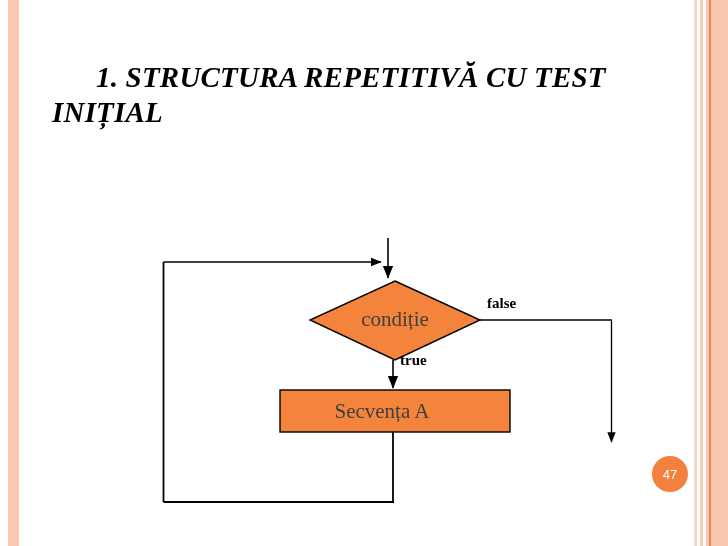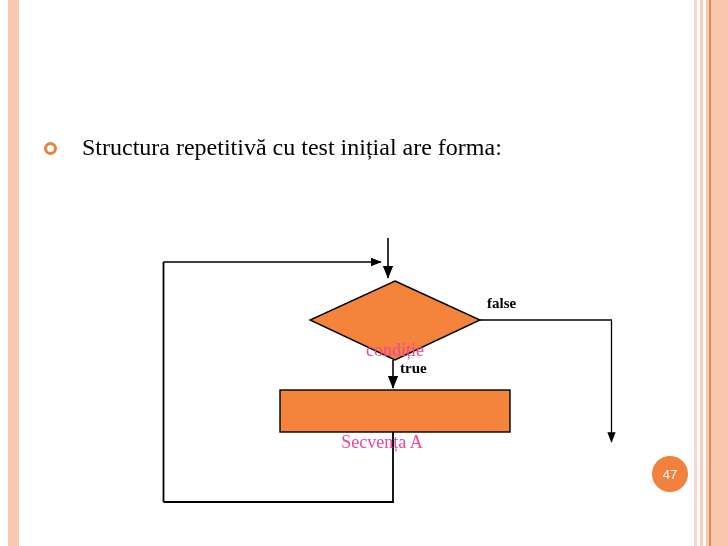--- a/index.html
+++ b/index.html
@@ -66,38 +66,37 @@
     font-size: 24px;
     color: #000000;
     white-space: nowrap;
   }
 
   
   #flow { position: absolute; left: 0; top: 0; width: 728px; height: 546px; }
 
   .shape-label {
     position: absolute;
-    color: #ec4899;
-    font-size: 18px;
+    color: #404040;
+    font-size: 21px;
     text-align: center;
     white-space: nowrap;
-    margin-top: 33px;
   }
 
   #diamond-label { left: 310px; top: 307px; width: 170px; }
   #rect-label    { left: 280px; top: 399px; width: 204px; }
 
   .edge-label {
     position: absolute;
     font-size: 15px;
     color: #000000;
     white-space: nowrap;
     font-weight: bold;
   }
-  #label-true  { left: 400px; top: 360px; }
+  #label-true  { left: 400px; top: 352px; }
   #label-false { left: 487px; top: 295px; }
 
   
   #page-badge {
     position: absolute;
     left: 652px;
     top: 456px;
     width: 36px;
     height: 36px;
     border-radius: 50%;
@@ -116,25 +115,22 @@
 
 <div id="slide">
 
   <div class="stripe" id="stripe-left"></div>
   <div class="stripe" id="stripe-r1"></div>
   <div class="stripe" id="stripe-r2"></div>
   <div class="stripe" id="stripe-r3"></div>
   <div class="stripe" id="stripe-r4"></div>
   <div class="stripe" id="stripe-r5"></div>
 
+  <div id="title">1. STRUCTURA REPETITIVĂ CU TEST INIȚIAL</div>
 
-  <div id="bullet-row">
-    <span id="bullet-marker"></span>
-    <span id="bullet-text">Structura repetitivă cu test inițial are forma:</span>
-  </div>
 
   <svg id="flow" viewBox="0 0 728 546" xmlns="http://www.w3.org/2000/svg">
     <defs>
       <marker id="arrowhead" markerWidth="9" markerHeight="9" refX="7.5" refY="3.2" orient="auto" markerUnits="strokeWidth">
         <path d="M0,0 L8,3.2 L0,6.4 z" fill="#000000"></path>
       </marker>
     </defs>
 
     <line x1="388" y1="238" x2="388" y2="278" stroke="#000000" stroke-width="1.6" marker-end="url(#arrowhead)"></line>
 

